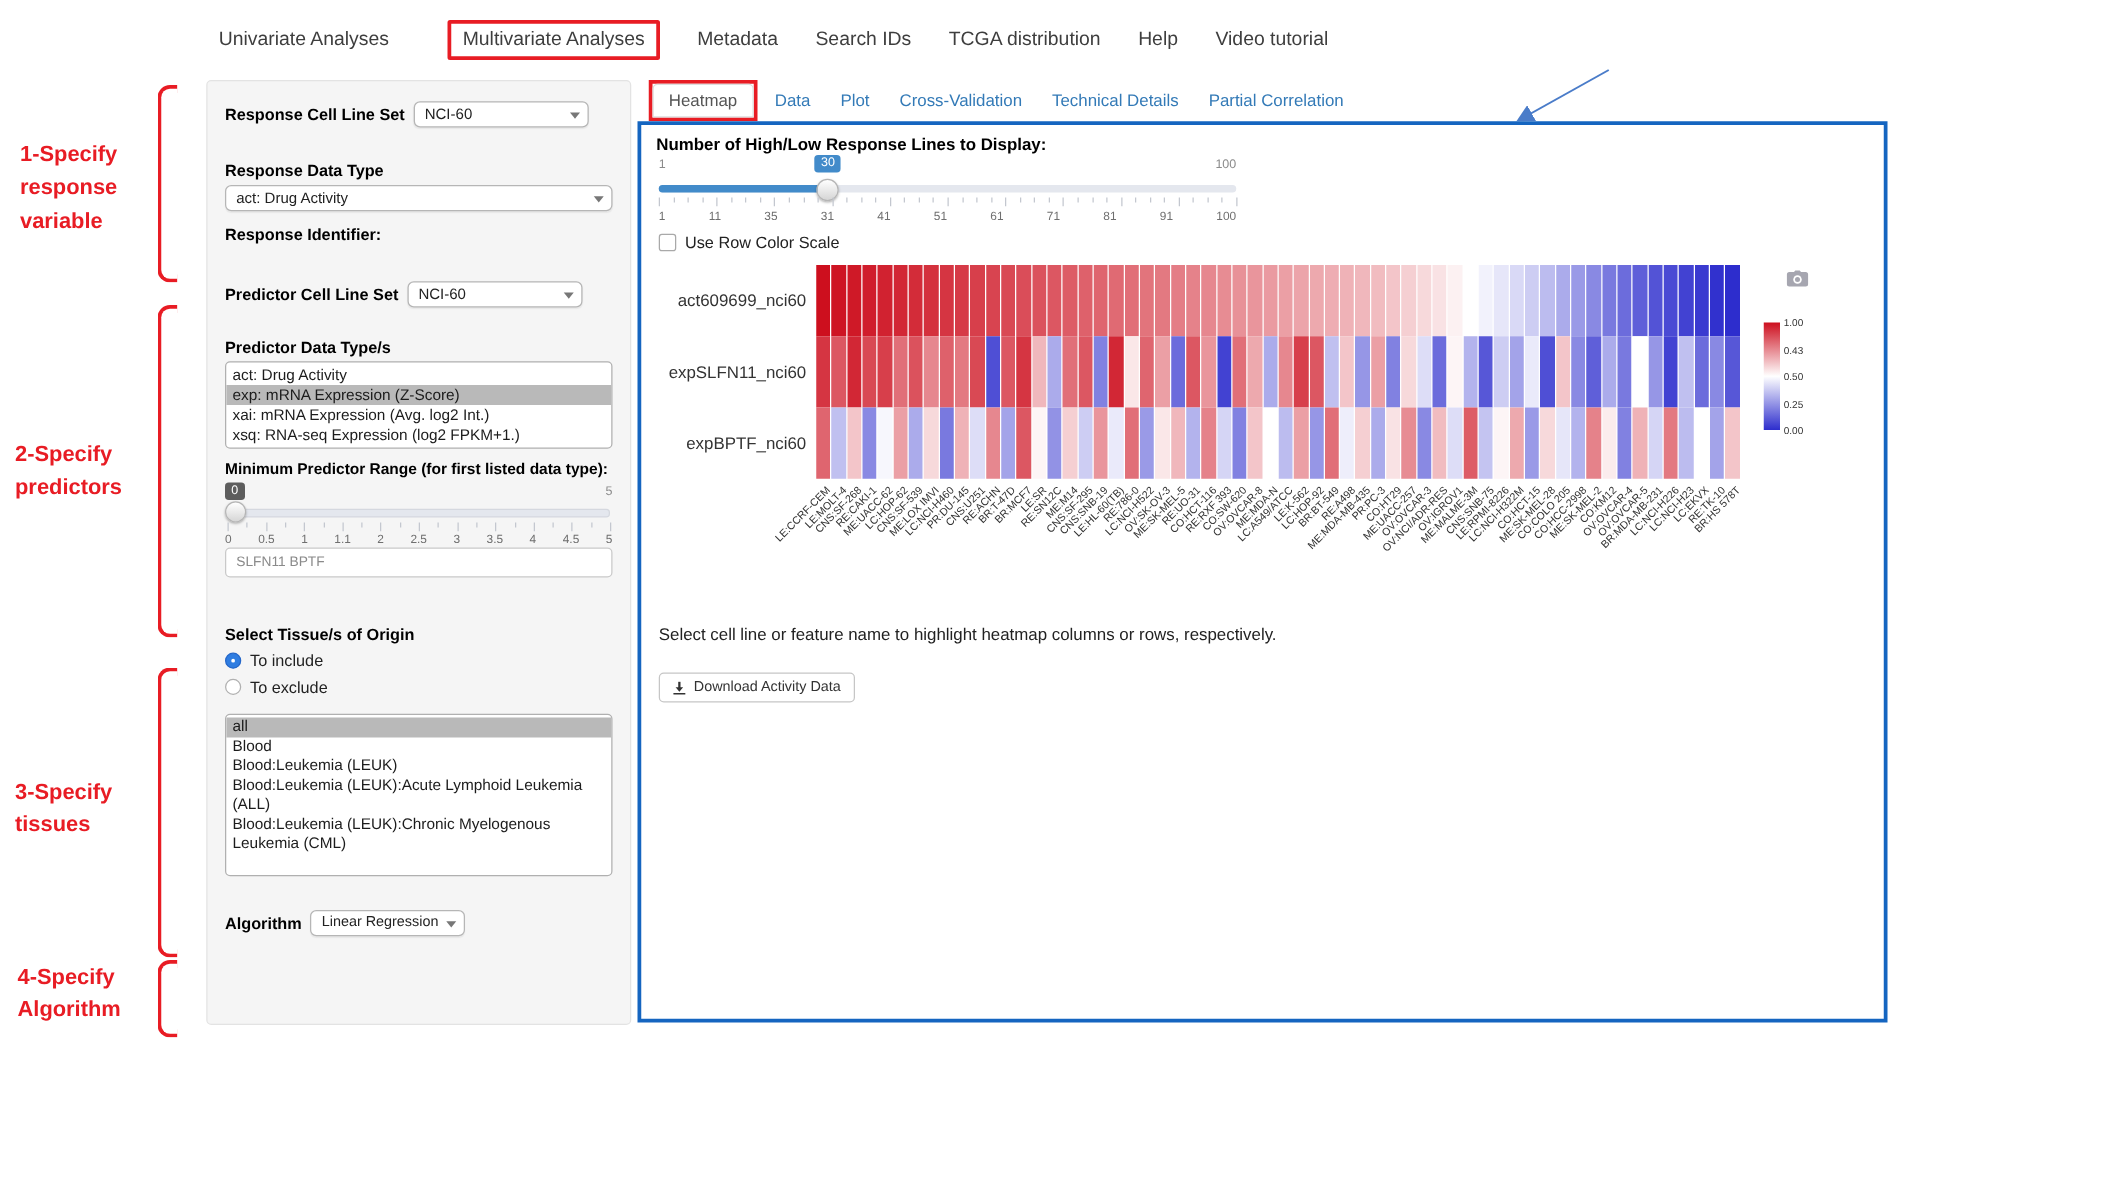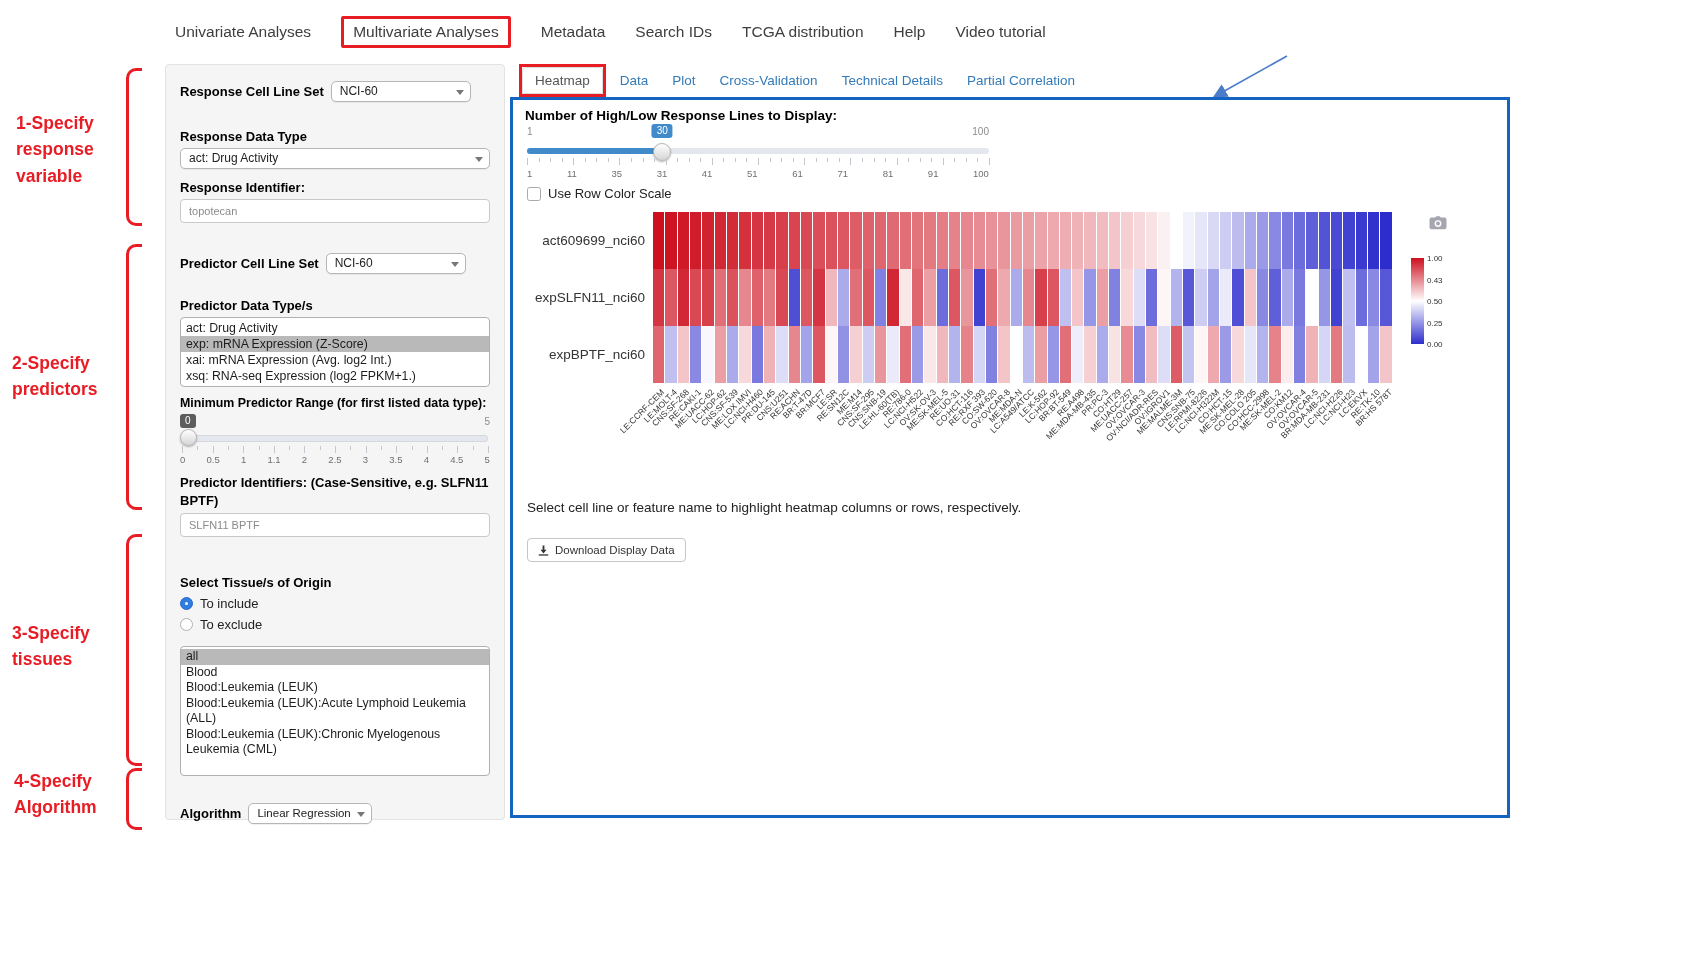--- a/index.html
+++ b/index.html
@@ -3,21 +3,21 @@
 <meta charset="utf-8">
 <style>
   html,body{margin:0;padding:0;background:#fff;}
   .page{position:relative;width:1700px;height:956px;background:#fff;overflow:hidden;
         font-family:"Liberation Sans",sans-serif;color:#222;}
 
   
   .topnav{position:absolute;left:175px;top:16px;display:flex;align-items:center;gap:30px;
           font-size:15.5px;color:#3e3e3e;}
   .nav-item{white-space:nowrap;cursor:default;}
-  .nav-highlight{border:3px solid #e81c24;padding:4px 9px;border-radius:2px;}
+  .nav-highlight{border:3px solid #e81c24;padding:4px 9px;border-radius:2px;margin-left:17px;}
 
   
   .blue-heading{position:absolute;left:1048px;top:24px;font-size:21px;font-weight:bold;color:#0e6ab8;}
   .anno-arrow{position:absolute;left:1205px;top:52px;}
 
   
   .bracket{position:absolute;left:126px;width:16px;border:3px solid #e81c24;border-right:none;
            border-radius:10px 0 0 10px;box-sizing:border-box;}
   .b1{top:68px;height:158px;} .b2{top:244px;height:266px;} .b3{top:534px;height:232px;} .b4{top:768px;height:62px;}
   .step-label{position:absolute;color:#e81c24;font-weight:bold;font-size:17.5px;line-height:1.5;}
@@ -152,21 +152,20 @@
         <span>NCI-60</span>
       </div>
     </div>
 
     <div class="lbl" style="margin-top:27px">Response Data Type</div>
     <div class="sel full">
       <span>act: Drug Activity</span>
     </div>
 
     <div class="lbl" style="margin-top:11px">Response Identifier:</div>
-    <input class="txt-input" value="topotecan" style="">
 
     <div class="inline-row" style="margin-top:30px">
       <span class="lbl" style="margin-bottom:0">Predictor Cell Line Set</span>
       <div class="sel w140">
         <span>NCI-60</span>
       </div>
     </div>
 
     <div class="lbl" style="margin-top:24px">Predictor Data Type/s</div>
     <div class="listbox" id="pdt-list">
@@ -213,21 +212,20 @@
           <span>2</span>
           <span>2.5</span>
           <span>3</span>
           <span>3.5</span>
           <span>4</span>
           <span>4.5</span>
           <span>5</span>
         </div>
     </div>
 
-    <div class="lbl" style="margin-top:8px;line-height:1.35">Predictor Identifiers: (Case-Sensitive, e.g. SLFN11 BPTF)</div>
     <input class="txt-input" value="SLFN11 BPTF" style="">
 
     <div class="lbl" style="margin-top:38px">Select Tissue/s of Origin</div>
     <div id="tissue-radios">
         <div class="radio-row">
           <span class="radio on"></span>
           <span>To include</span>
         </div>
         <div class="radio-row">
           <span class="radio"></span>
@@ -612,17 +610,17 @@
       </svg>
     </span>
 
     <div class="hint">Select cell line or feature name to highlight heatmap columns or rows, respectively.</div>
 
     <button class="dl-btn">
       <svg width="11" height="11" viewBox="0 0 12 12">
         <path d="M5 0.5 h2 v4.8 h2.3 L6 9.2 2.7 5.3 H5 z" fill="#333"></path>
           <path d="M0.8 10.2 h10.4 v1.4 H0.8 z" fill="#333"></path>
       </svg>
-      <span>Download Display Data</span>
+      <span>Download Activity Data</span>
     </button>
   </section>
 
 </div>
 
 </body></html>

